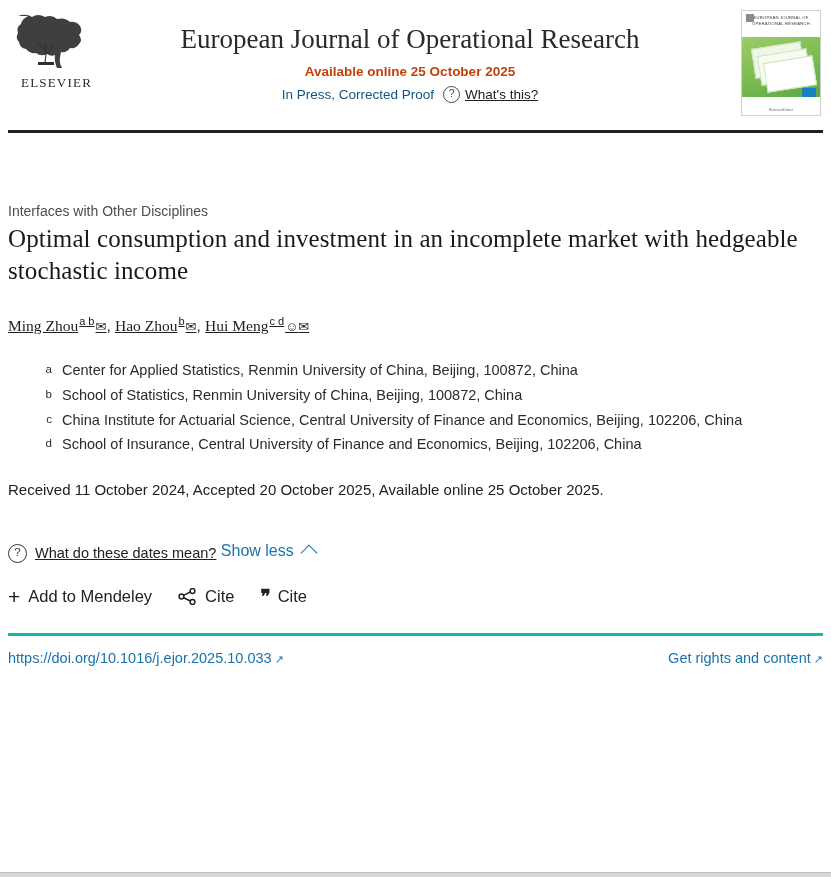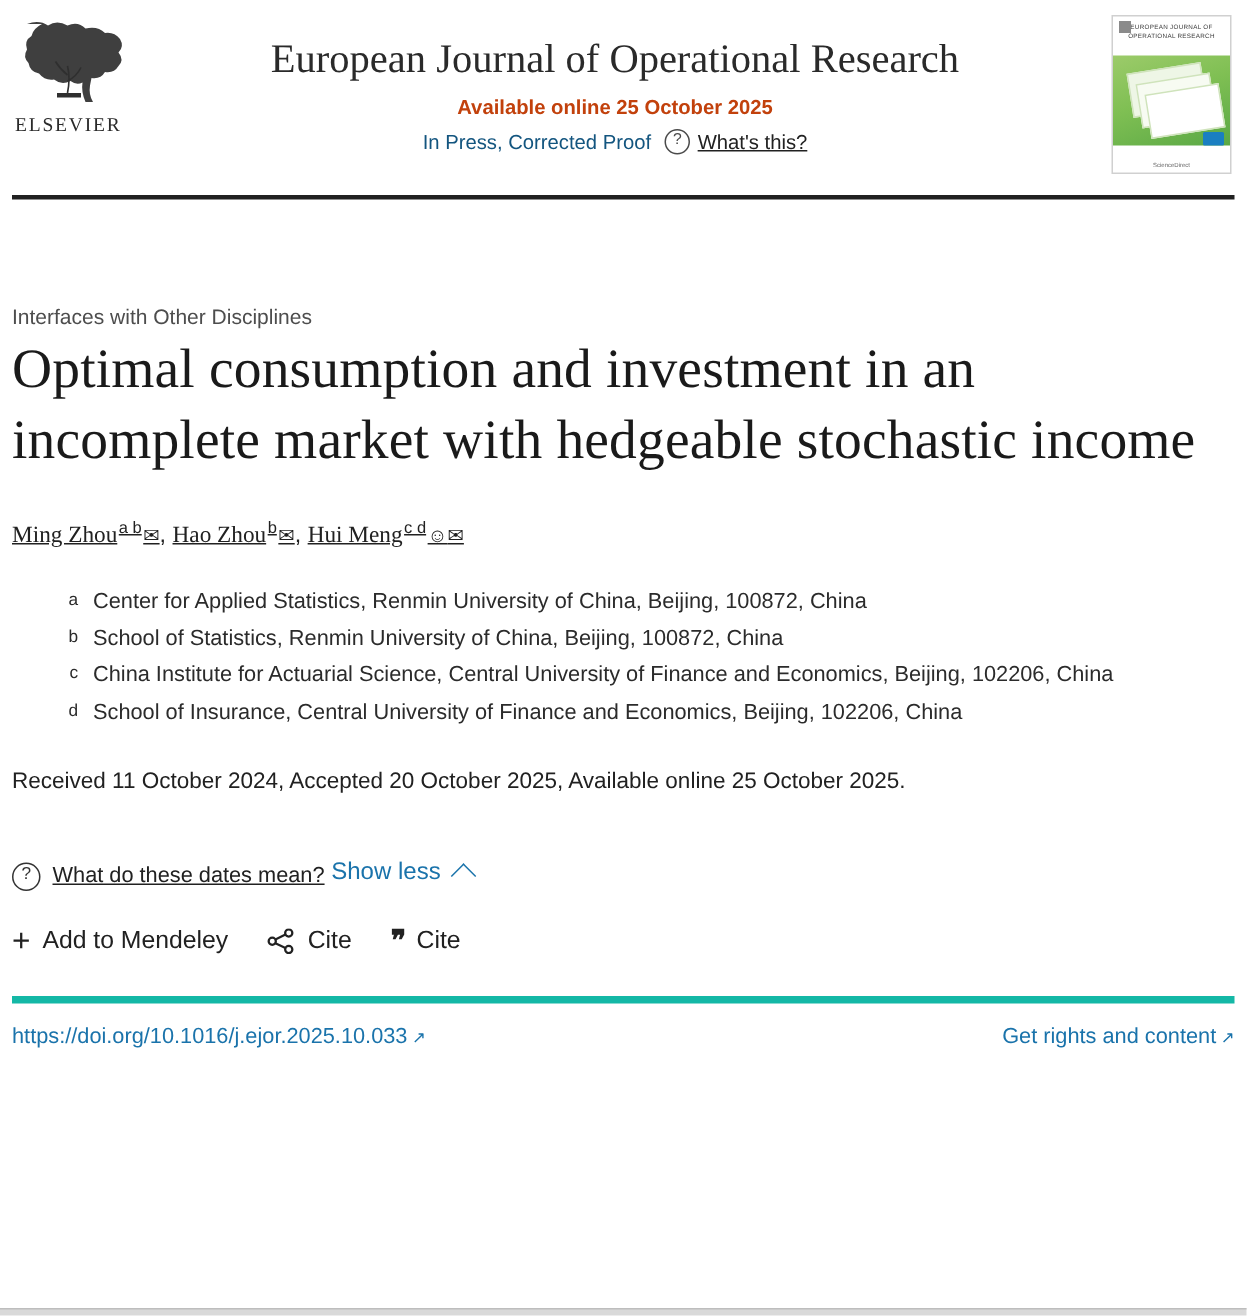--- a/index.html
+++ b/index.html
@@ -28,21 +28,21 @@
     align-items: flex-start;
     padding: 8px 10px 0 10px;
     position: relative;
     height: 122px;
     box-sizing: border-box;
   }
   .elsevier-logo {
     width: 82px;
     flex: 0 0 82px;
     margin-top: 4px;
-    text-align: left;
+    text-align: right;
   }
   .elsevier-tree {
     width: 74px;
     height: 62px;
     margin: 0 auto;
     display: block;
   }
   .elsevier-word {
     font-family: "Liberation Serif", serif;
     font-size: 13px;
@@ -169,21 +169,21 @@
   }
   .section-kicker {
     font-size: 14px;
     color: #4d4d4d;
     margin-bottom: 4px;
     margin-top: 48px;
   }
   .article-title {
     font-family: "Liberation Serif", serif;
     font-weight: 400;
-    font-size: 37px;
+    font-size: 25px;
     line-height: 1.28;
     color: #1a1a1a;
     margin: 4px 0 0 0;
     letter-spacing: .1px;
   }
 
   .authors {
     margin-top: 26px;
     font-size: 15.5px;
     color: #212121;
@@ -310,21 +310,21 @@
     font-family: "Liberation Serif", serif;
     font-weight: bold;
     font-size: 19px;
     line-height: 1;
     color: #212121;
     letter-spacing: -1px;
   }
 
   .doi-bar {
     margin-top: 26px;
-    border-top: 5px solid #14b8a6;
+    border-top: 3px solid #14b8a6;
     padding-top: 14px;
     display: flex;
     justify-content: space-between;
     align-items: center;
     font-size: 14.5px;
     color: #1a73ab;
   }
   .doi-link, .rights-link {
     cursor: pointer;
   }

